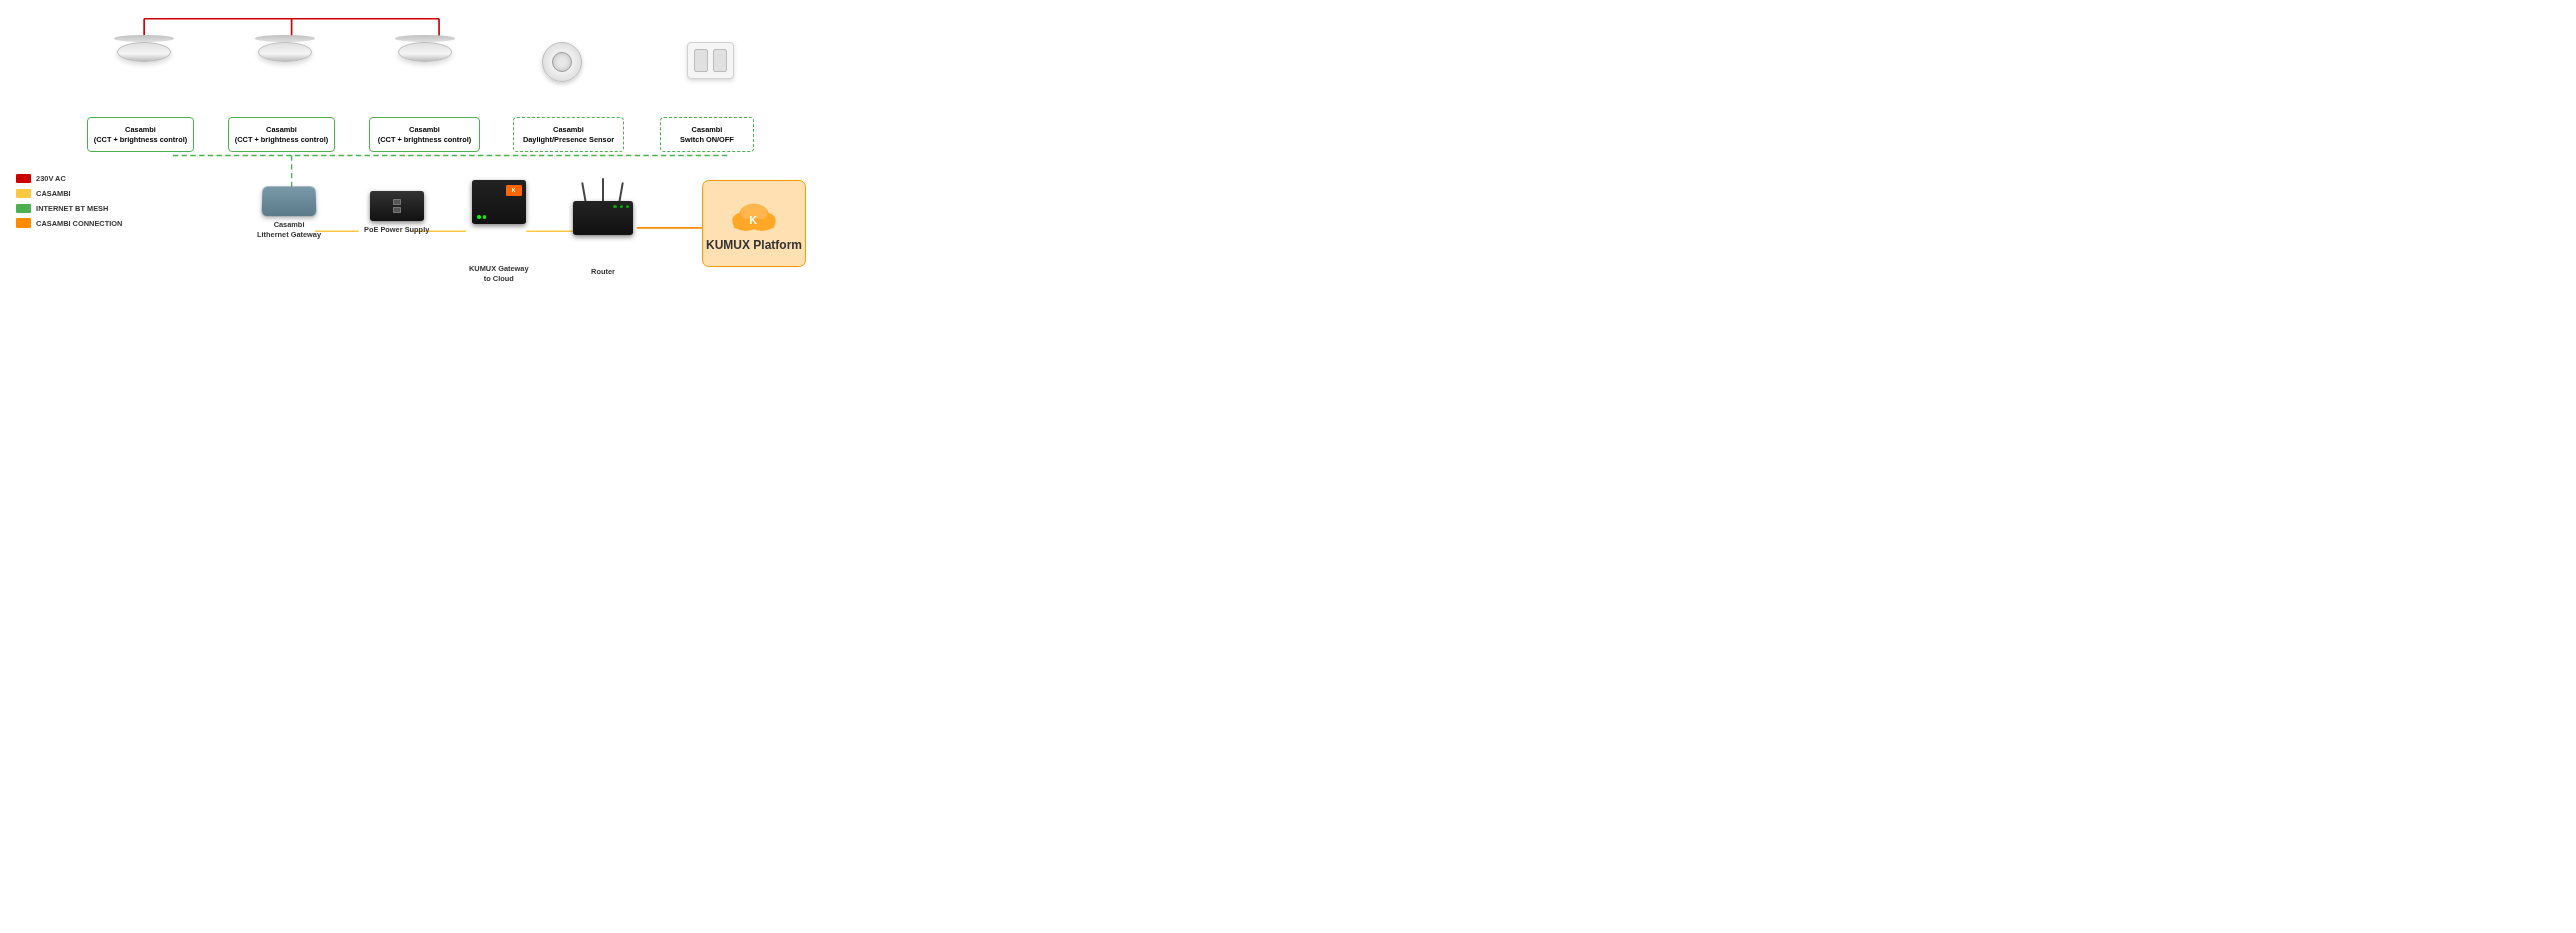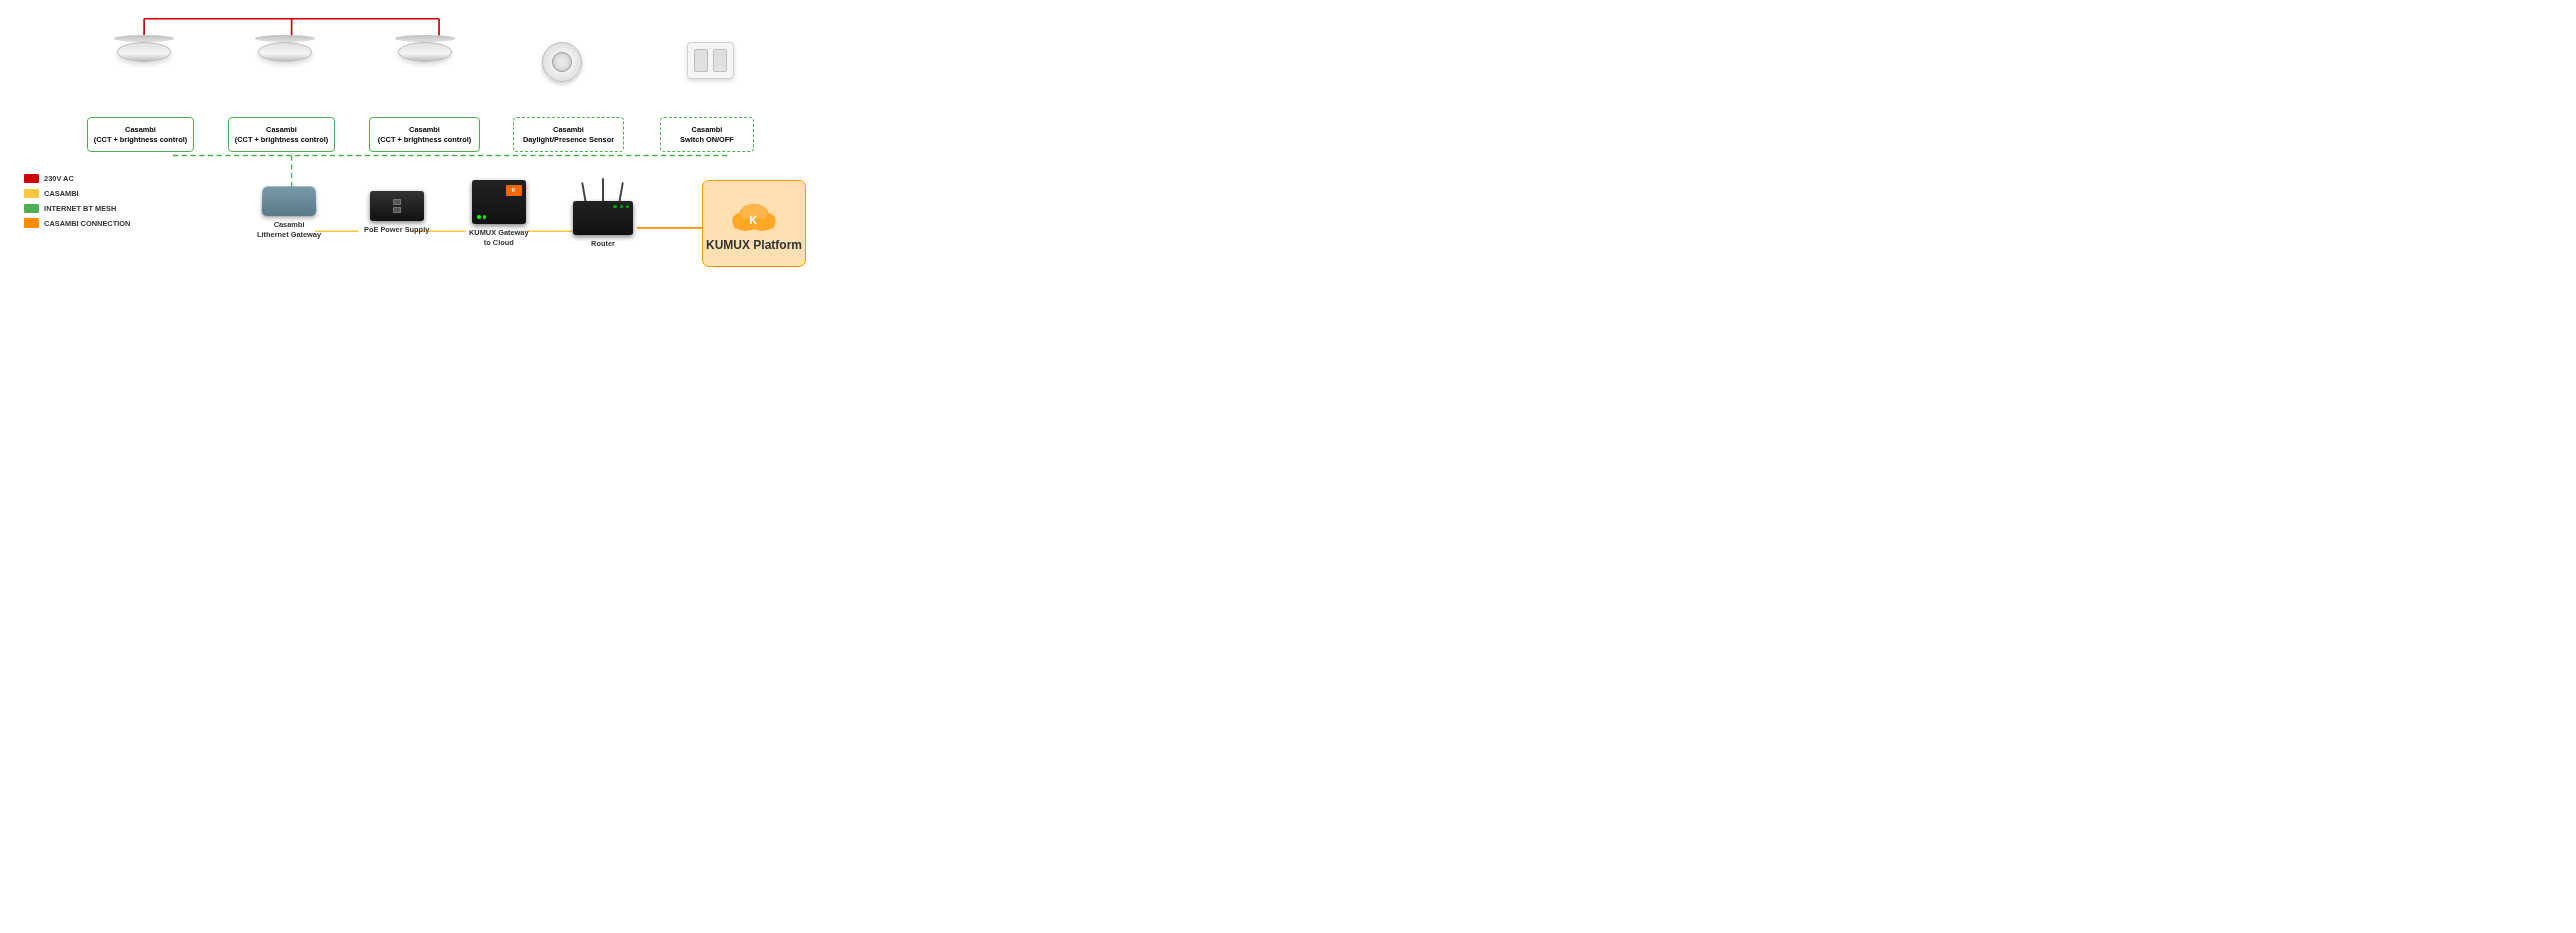--- a/index.html
+++ b/index.html
@@ -14,21 +14,21 @@
     .diagram {
       position: relative;
       width: 858px;
       height: 311px;
       text-decoration: underline;
     }
 
     
     .legend {
       position: absolute;
-      left: 24px;
+      left: 16px;
       top: 174px;
       display: flex;
       flex-direction: column;
       gap: 5.4px;
     }
     .legend-item {
       display: flex;
       align-items: center;
       gap: 5.4px;
       font-size: 7.4px;
@@ -296,33 +296,33 @@
   <div style="position:absolute; left:364px; top:191px; display:flex; flex-direction:column; align-items:center;">
     <div class="poe-device">
       <div style="display:flex; flex-direction:column; align-items:center; gap:1.3px;">
         <div class="poe-port"></div>
         <div class="poe-port"></div>
       </div>
     </div>
     <div class="label-text">PoE Power Supply</div>
   </div>
 
-  <div style="position:absolute; left:469px; top:180px; display:flex; flex-direction:column; align-items:center;">
+  <div style="position:absolute; left:469px; top:180px; display:flex; flex-direction:column; align-items:center;gap:36px;">
     <div class="kumux-gw">
       <div class="kumux-gw-logo">K</div>
 
       <div style="position:absolute; bottom:5.4px; left:5.4px; display:flex; gap:2px;">
         <div style="width:3.4px;height:3.4px;background:#0f0;border-radius:50%;"></div>
         <div style="width:3.4px;height:3.4px;background:#0f0;border-radius:50%;"></div>
       </div>
     </div>
     <div class="label-text">KUMUX Gateway<br>to Cloud</div>
   </div>
 
-  <div style="position:absolute; left:573px; top:181px; display:flex; flex-direction:column; align-items:center;">
+  <div style="position:absolute; left:573px; top:181px; display:flex; flex-direction:column; align-items:center;gap:28px;">
     <div style="position:relative; width:60px;">
       <div style="position:absolute; left:10px; bottom:32px; width:2px; height:21.4px; background:#444; border-radius:1.3px; transform:rotate(-10deg);"></div>
       <div style="position:absolute; left:29px; bottom:32px; width:2px; height:25.5px; background:#444; border-radius:1.3px;"></div>
       <div style="position:absolute; left:47px; bottom:32px; width:2px; height:21.4px; background:#444; border-radius:1.3px; transform:rotate(10deg);"></div>
       <div class="router-device" style="width:60px; margin-top:20px;">
         <div style="display:flex; gap:2.7px; padding:4px 4px 0; justify-content:flex-end;">
           <div style="width:3.4px;height:3.4px;background:#0a0;border-radius:50%;"></div>
           <div style="width:3.4px;height:3.4px;background:#0a0;border-radius:50%;"></div>
           <div style="width:3.4px;height:3.4px;background:#0a0;border-radius:50%;"></div>
         </div>

